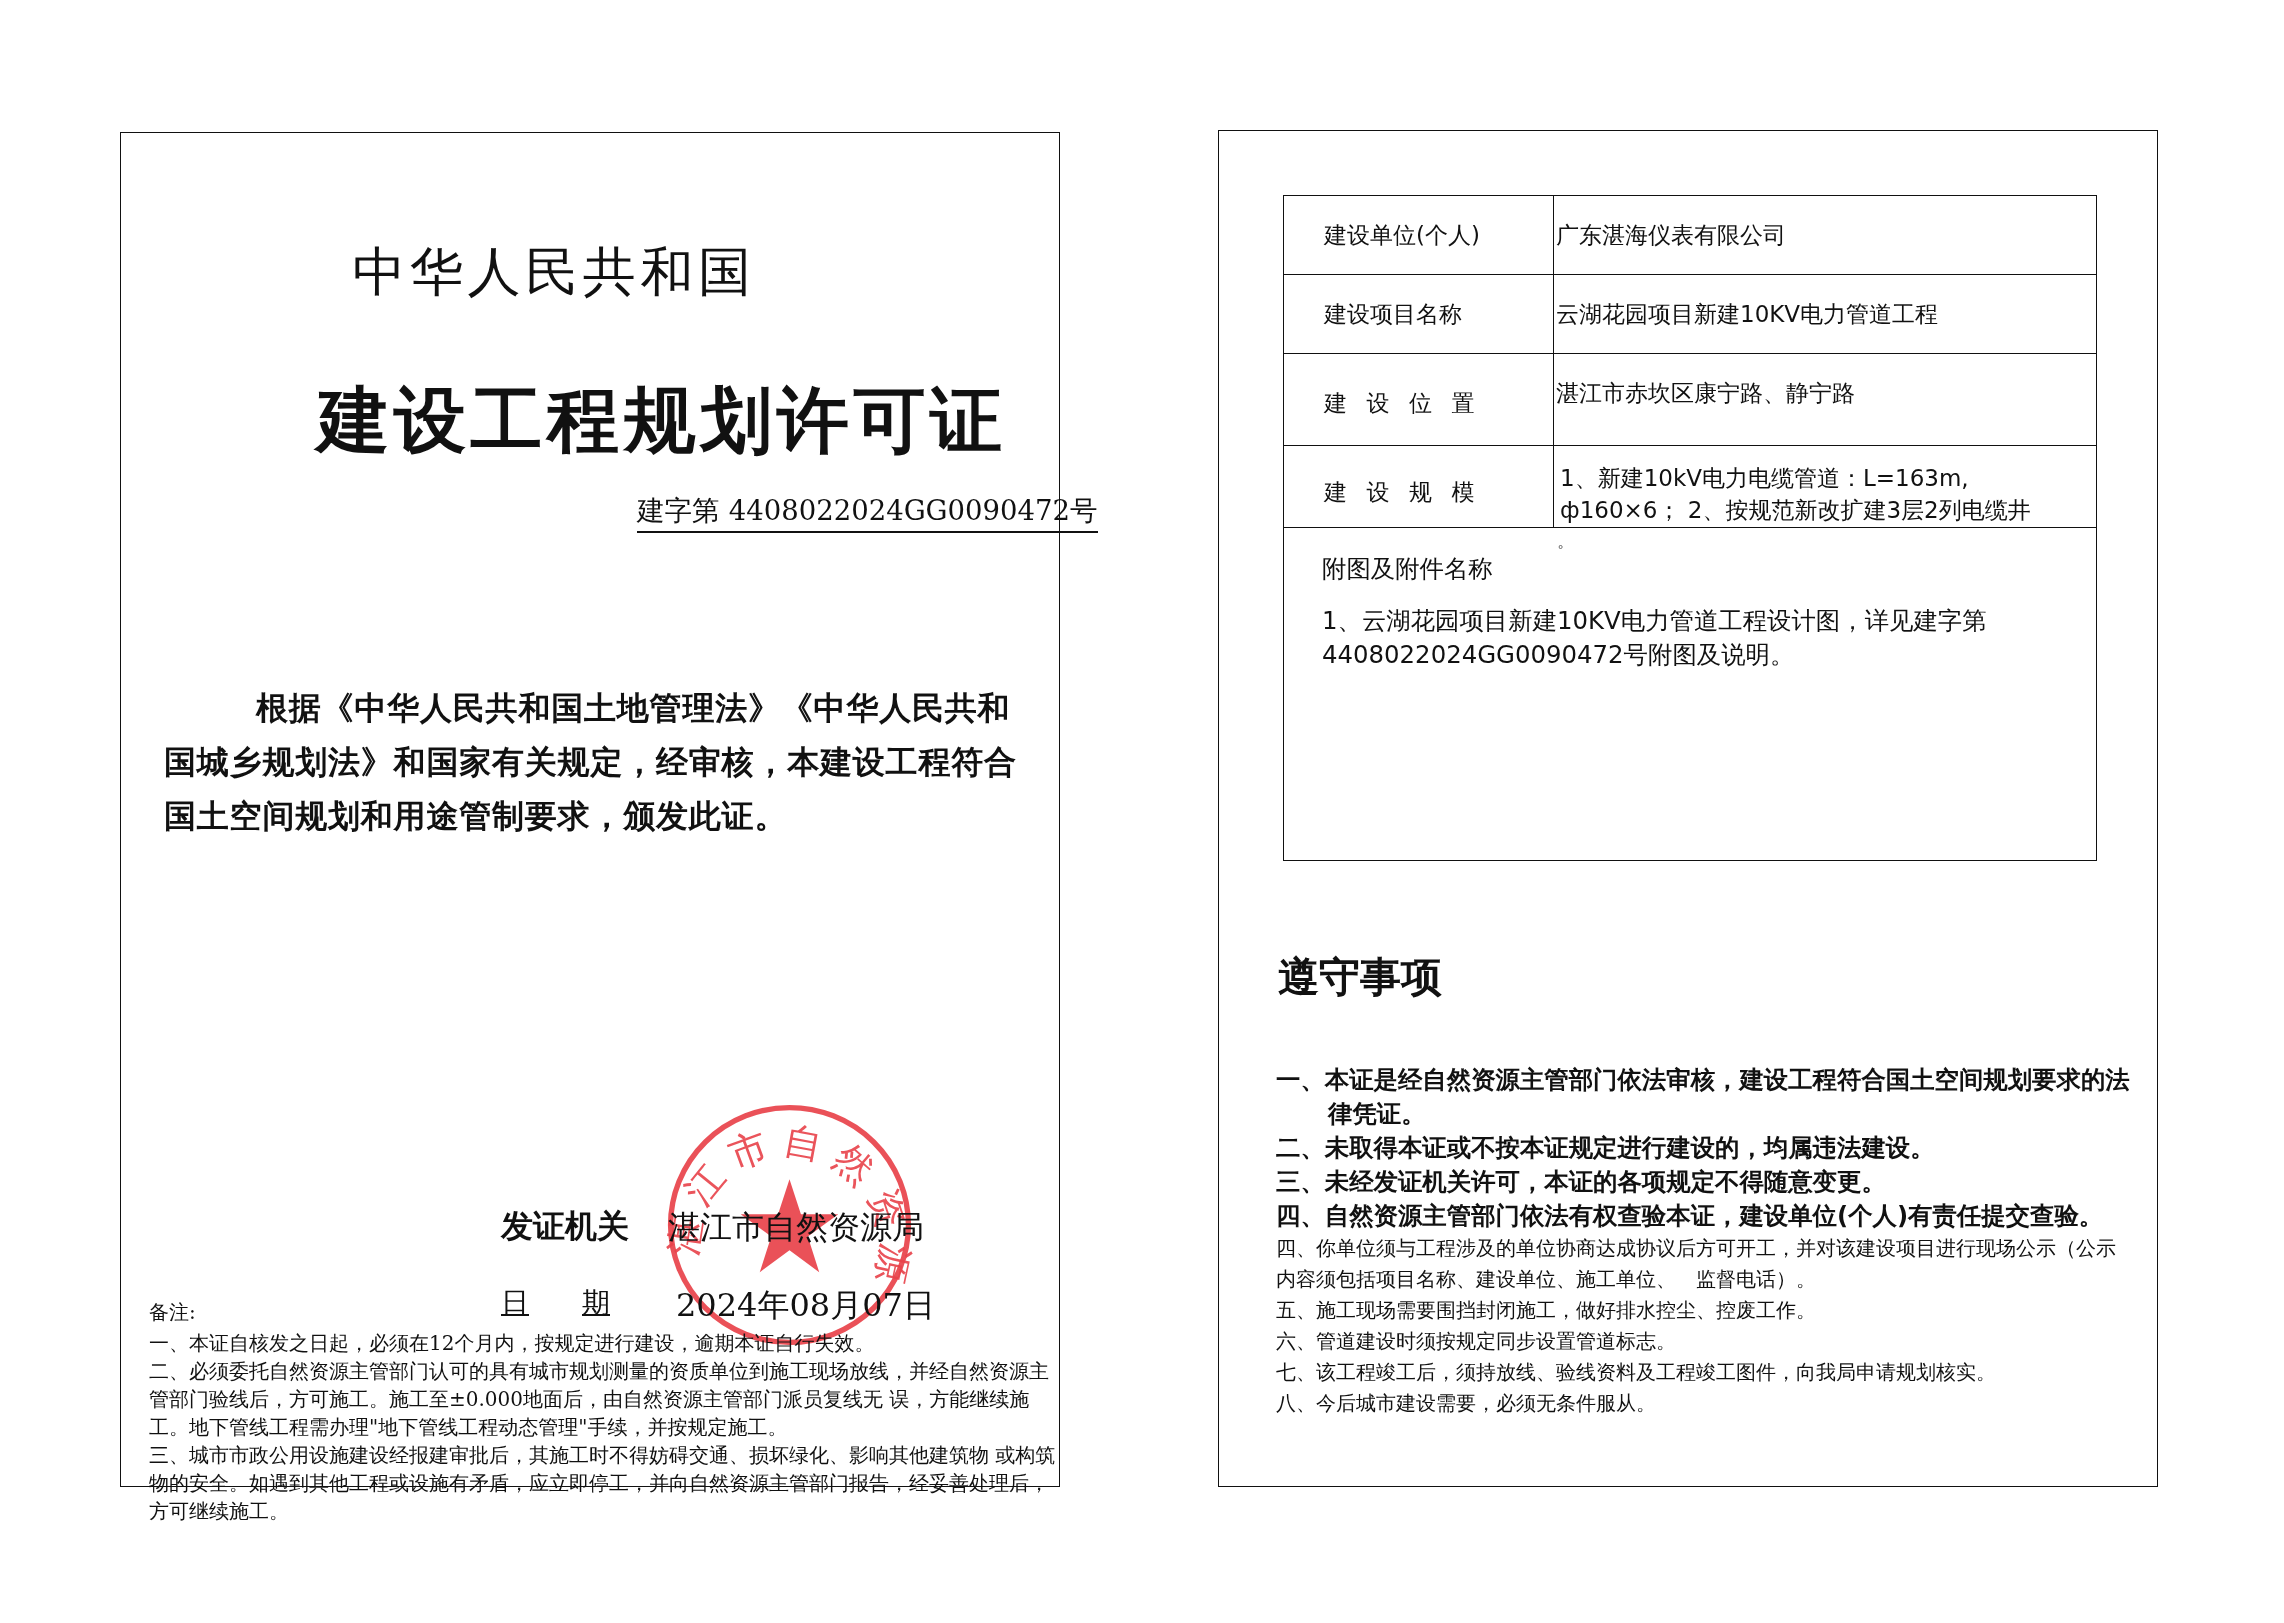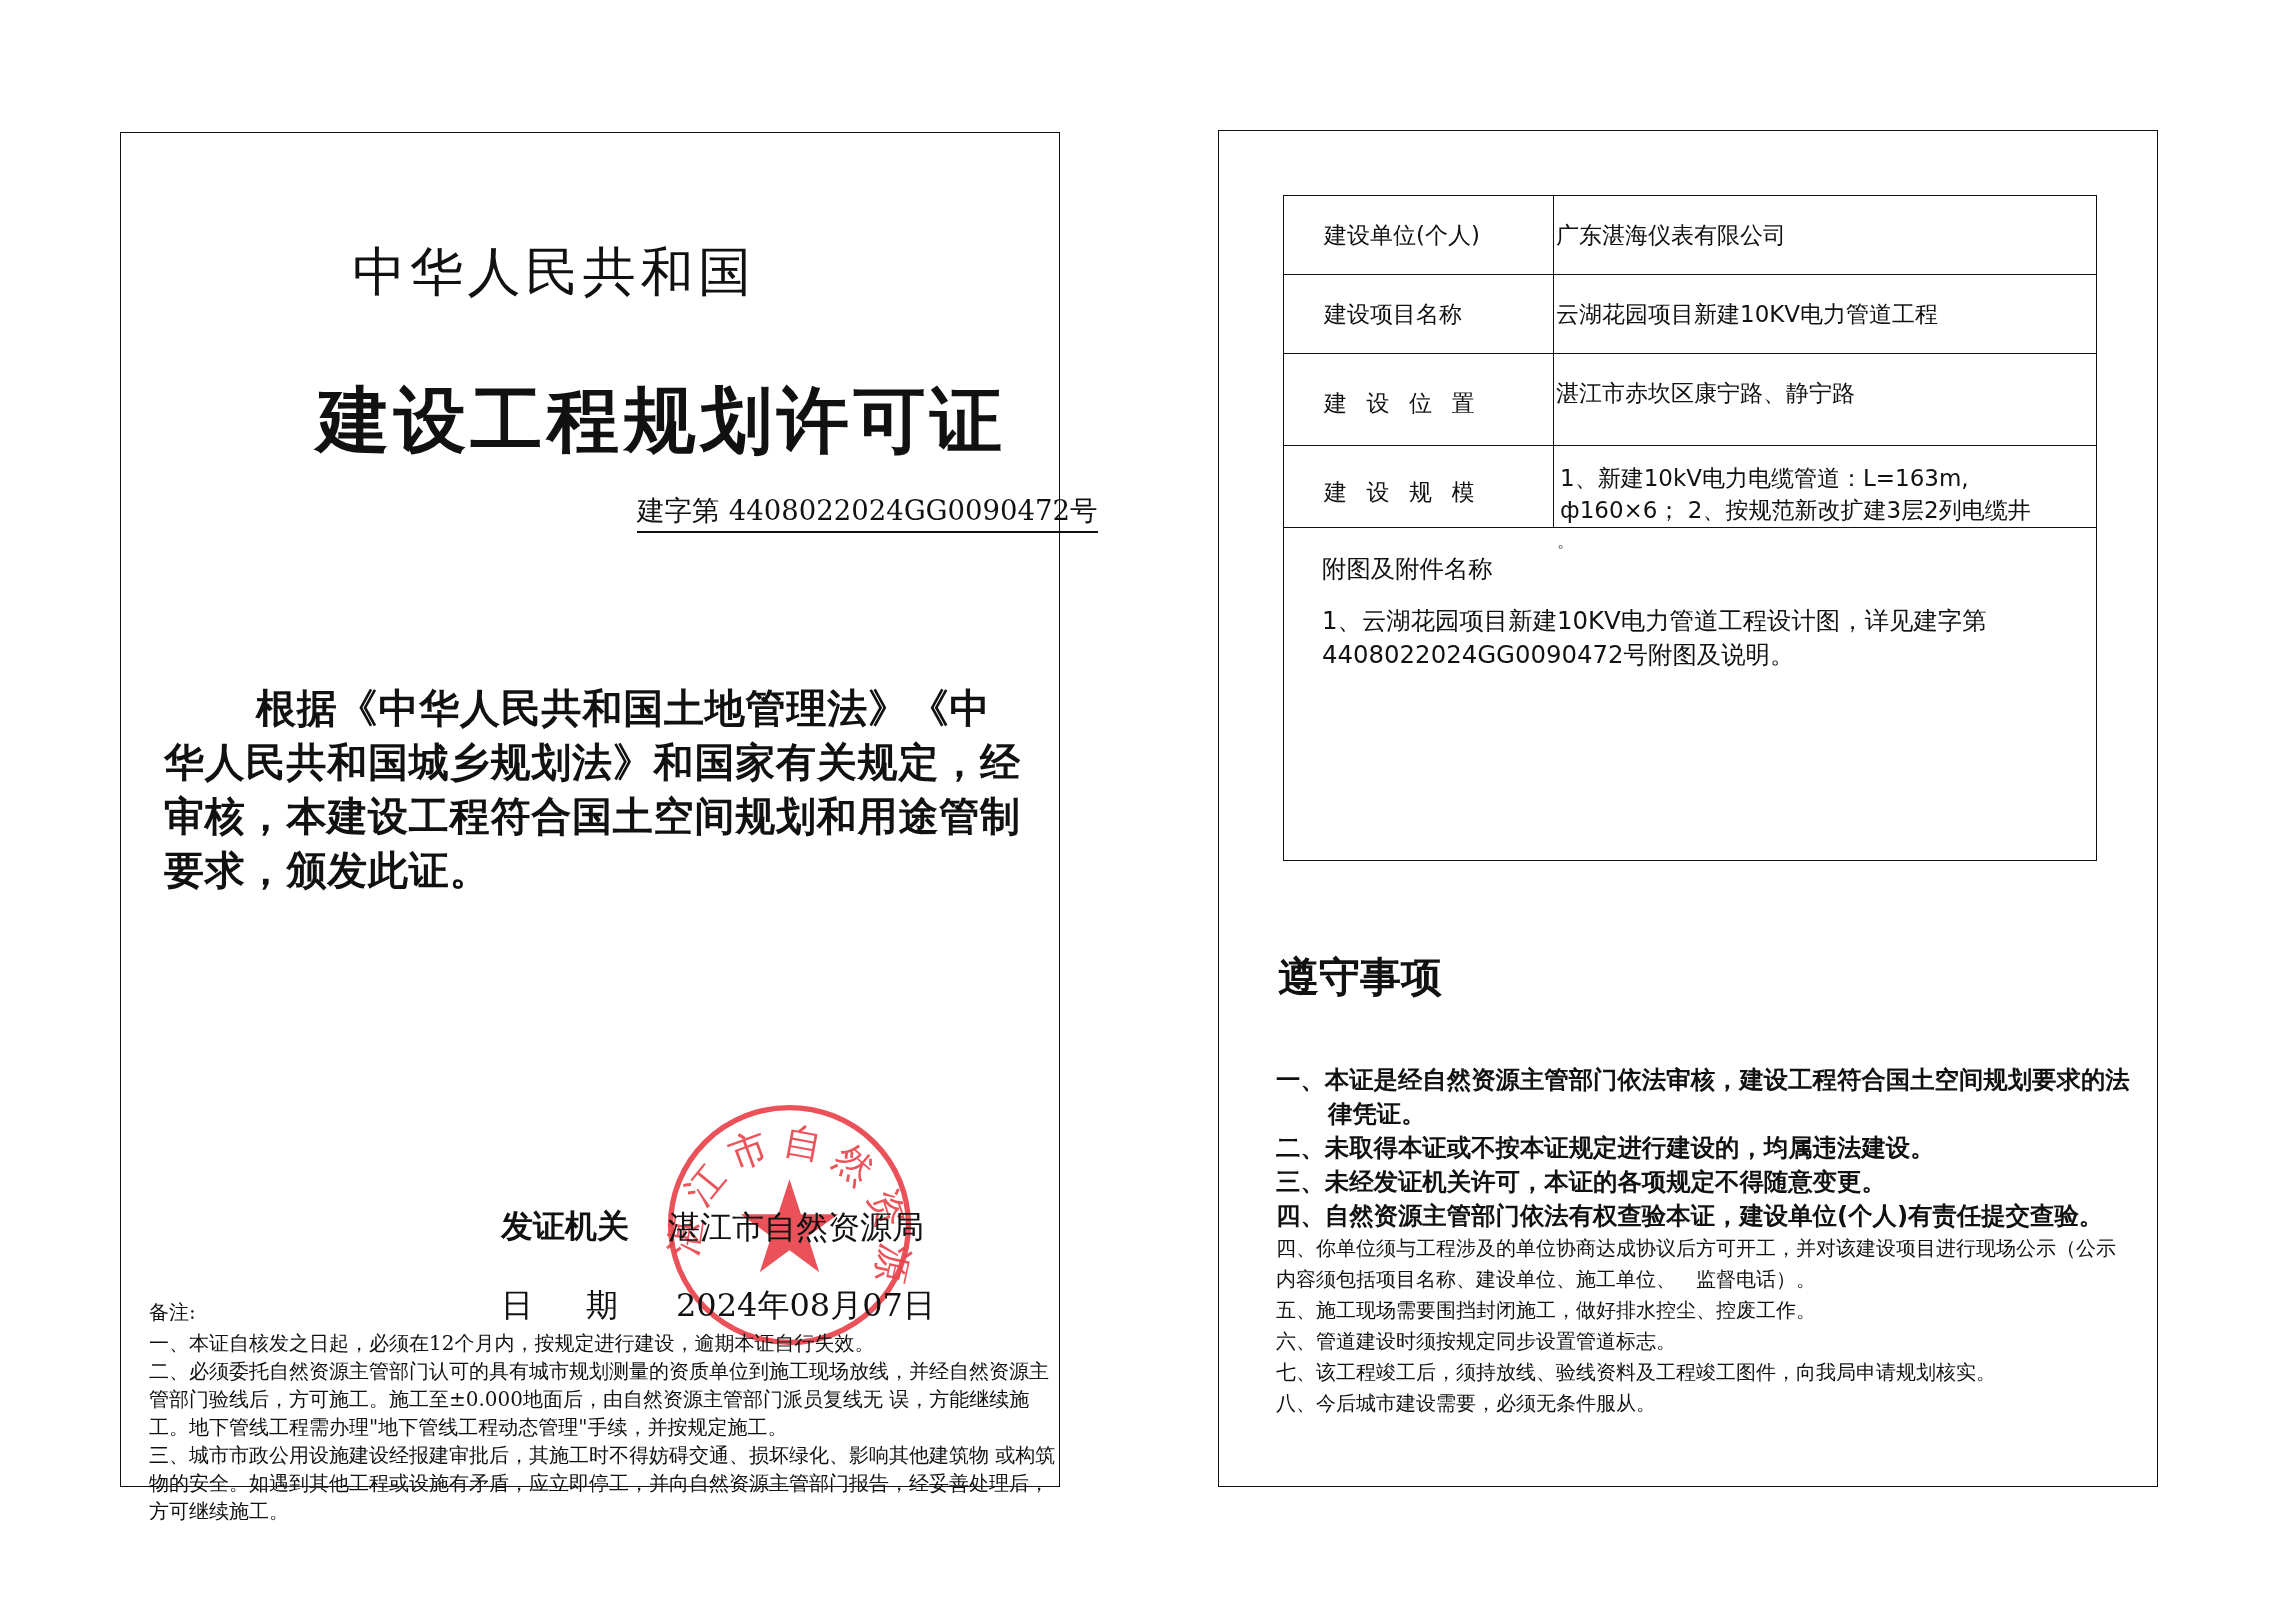--- a/index.html
+++ b/index.html
@@ -8,24 +8,24 @@
   .abs { position:absolute; }
   .page-border { position:absolute; border:1.5px solid #111; box-sizing:border-box; }
   .serif { font-family:"DejaVu Serif", "Liberation Serif", serif; }
   .sans { font-family:"DejaVu Sans", "Liberation Sans", sans-serif; }
 
   
   #nation-title { left:120px; width:868px; top:237px; text-align:center; font-size:53px; letter-spacing:4.6px; font-weight:400; }
   #cert-title { left:120px; width:1084px; top:373px; text-align:center; font-size:72px; font-weight:700; letter-spacing:4.6px; }
   #cert-no { left:637px; top:493px; font-size:27.5px; white-space:nowrap; border-bottom:2.3px solid #111; padding-bottom:1.5px; }
   #cert-no .lbl { margin-right:9.2px;margin-top:29px; }
-  #preamble { left:164px; width:863px; top:681px; font-size:40px; line-height:54px; font-weight:700; text-indent:92px; letter-spacing:0.8px; }
+  #preamble { left:164px; width:863px; top:681px; font-size:32px; line-height:54px; font-weight:700; text-indent:92px; letter-spacing:0.8px; }
   #issuer-label { left:501px; top:1205px; font-size:32px; font-weight:700; }
   #issuer-value { left:668px; top:1206px; font-size:32px; white-space:nowrap; }
-  #date-label { left:501px; top:1284px; font-size:32px; white-space:nowrap; }
+  #date-label { left:501px; top:1284px; font-size:28px; white-space:nowrap;text-decoration:underline; }
   #date-label span.d2 { margin-left:53px; }
   #date-value { left:676px; top:1284px; font-size:32px; white-space:nowrap; }
   #notes { left:149px; width:916px; top:1298px; font-size:20px; line-height:28px; }
   #notes .head { margin-bottom:3.1px; }
 
   
   #stamp { left:666px; top:1103px; width:247px; height:244px; }
 
   
   #info-table { left:1283px; top:195px; width:814px; height:666px; border:1.5px solid #111; box-sizing:border-box;padding-left:42px; }

